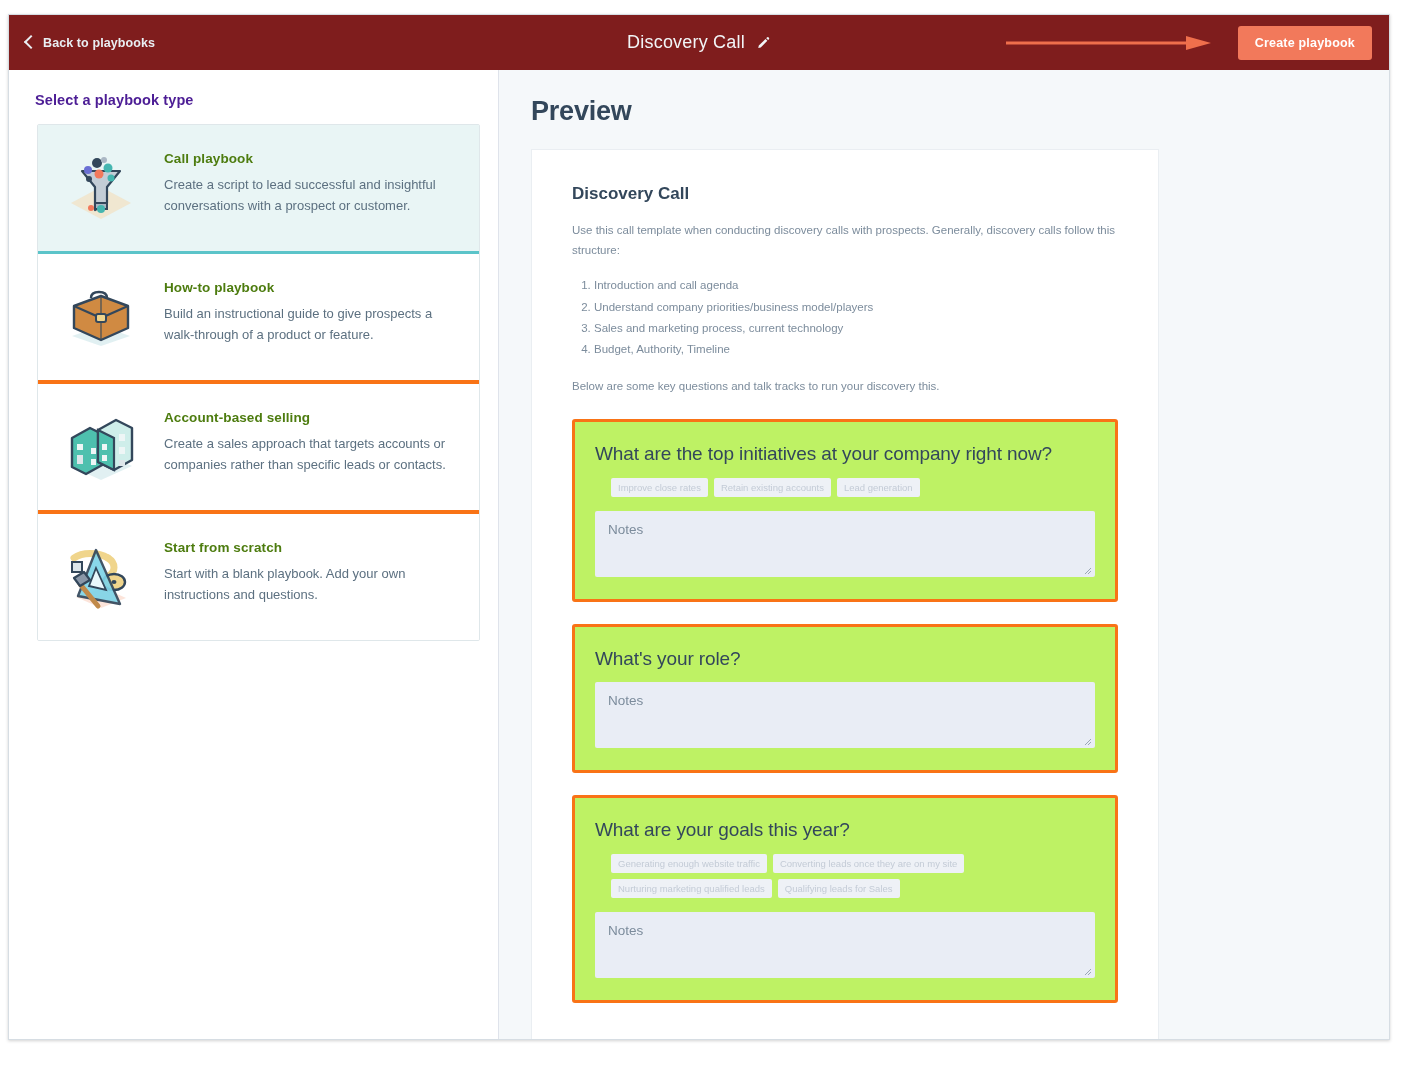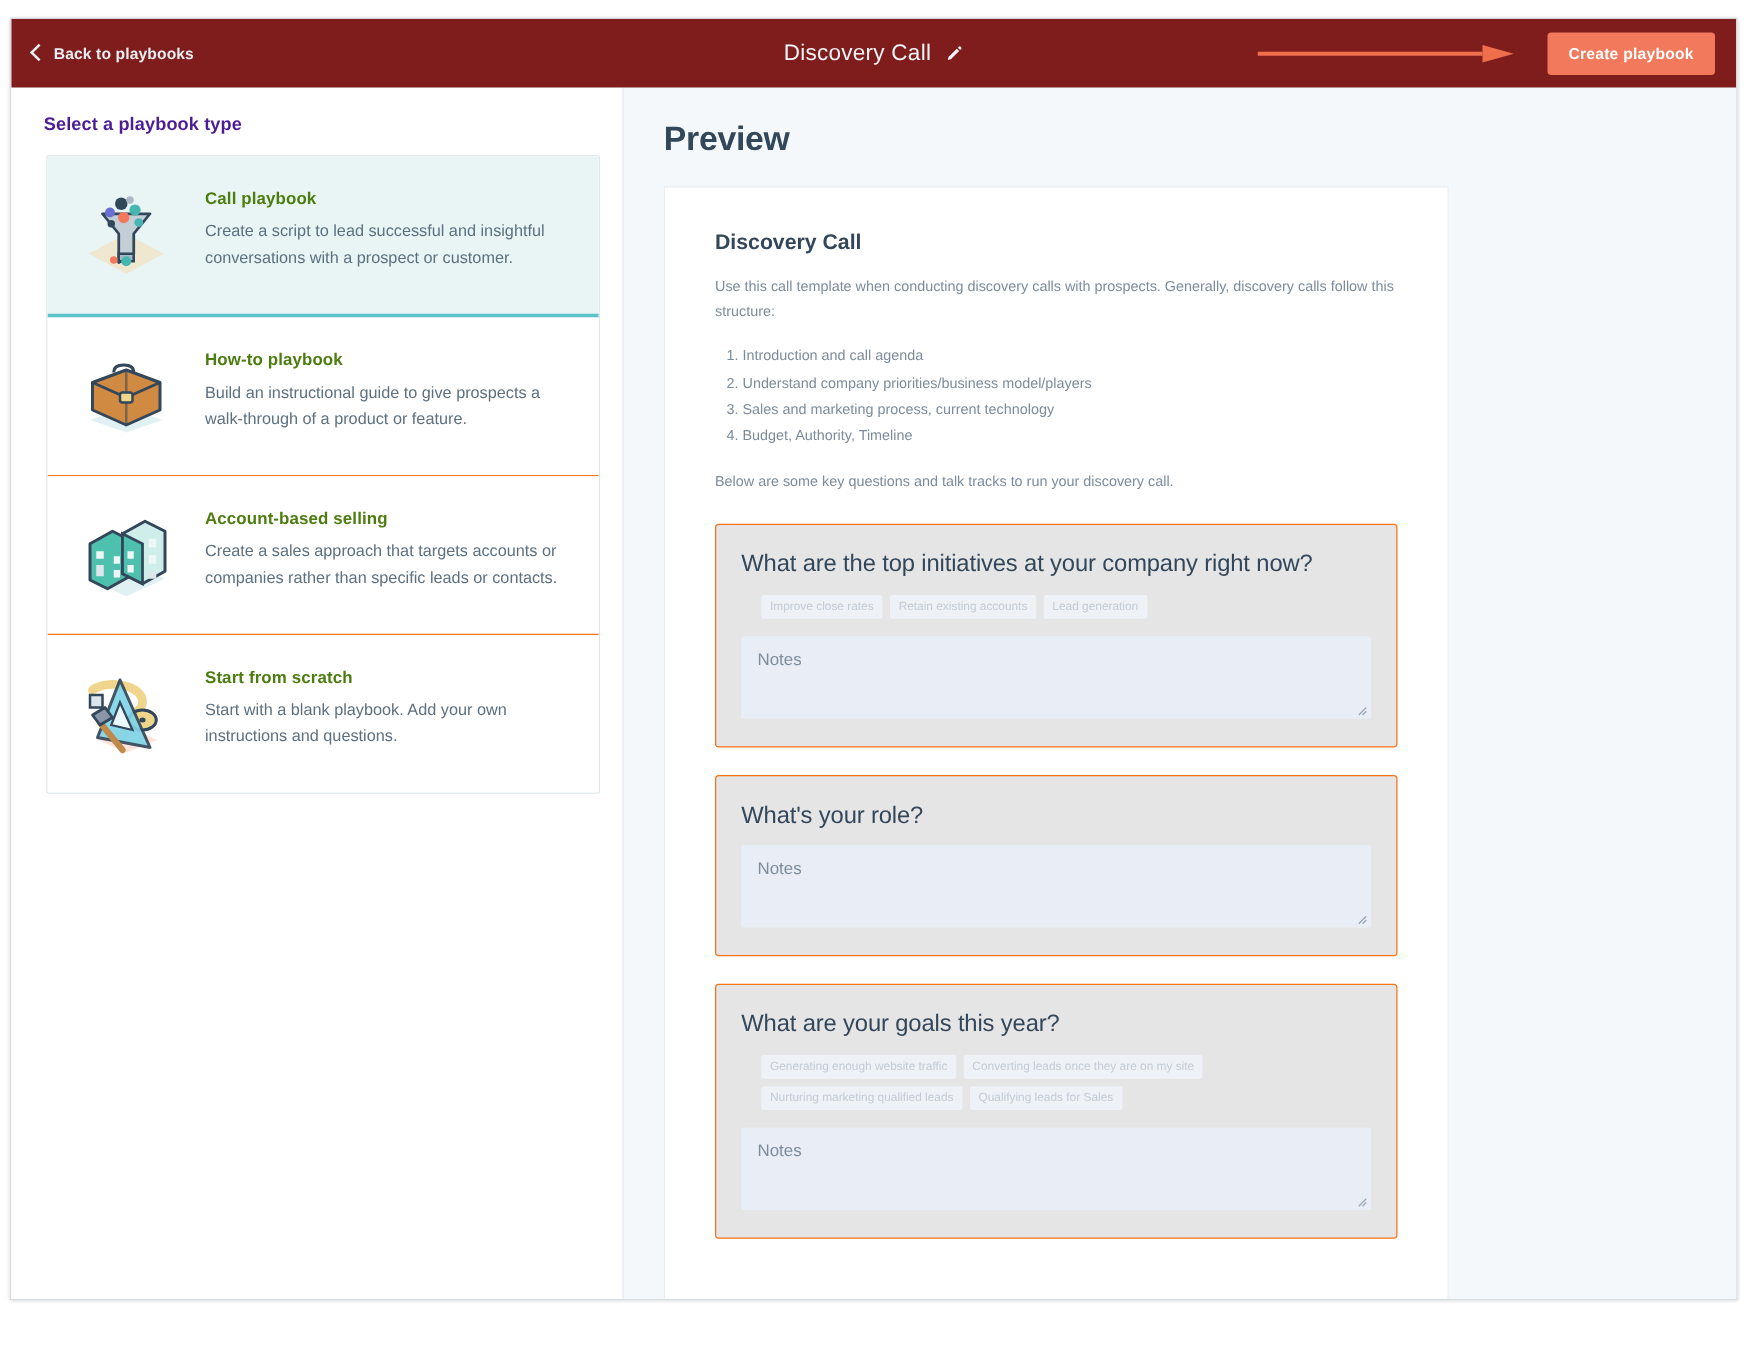--- a/index.html
+++ b/index.html
@@ -114,21 +114,21 @@
     border-radius:2px;
     overflow:hidden;
     background:#ffffff;
   }
   .card{
     display:flex;
     align-items:flex-start;
     gap:20px;
     padding:20px 22px 20px 20px;
     background:#ffffff;
-    border-bottom:1px solid #f97316;
+    border-bottom:4px solid #f97316;
     cursor:pointer;
     box-sizing:border-box;
   }
   .card:last-child{border-bottom:none;}
   .card.selected{
     background:#e9f5f5;
     border-bottom:3px solid #5bc4c9;
   }
   .card-icon{
     width:86px;height:86px;flex:none;
@@ -193,25 +193,25 @@
     line-height:1.85;
   }
   .pb-outro{
     font-size:11.5px;
     color:#7c8c9c;
     line-height:1.7;
     margin:0 0 22px 0;
   }
 
   .question-card{
-    border:1px solid #f97316;
+    border:3px solid #f97316;
     border-radius:3px;
     padding:20px 20px 22px 20px;
     margin-bottom:22px;
-    background:#e5e5e5;
+    background:#bef264;
     box-sizing:border-box;
   }
   .q-title{
     font-size:19px;
     font-weight:400;
     color:#33475b;
     margin:0 0 12px 0;
     letter-spacing:-.1px;
     line-height:1.25;
   }
@@ -385,21 +385,21 @@
         <h2 class="pb-title">Discovery Call</h2>
         <p class="pb-intro">Use this call template when conducting discovery calls with prospects. Generally, discovery calls follow this structure:</p>
 
         <ol class="pb-list">
           <li>Introduction and call agenda</li>
           <li>Understand company priorities/business model/players</li>
           <li>Sales and marketing process, current technology</li>
           <li>Budget, Authority, Timeline</li>
         </ol>
 
-        <p class="pb-outro">Below are some key questions and talk tracks to run your discovery call.</p>
+        <p class="pb-outro">Below are some key questions and talk tracks to run your discovery this.</p>
 
         <div class="question-card">
           <h3 class="q-title">What are the top initiatives at your company right now?</h3>
           <div class="tags">
             <span class="tag">Improve close rates</span>
             <span class="tag">Retain existing accounts</span>
             <span class="tag">Lead generation</span>
           </div>
           <div class="notes">
             <span>Notes</span>

